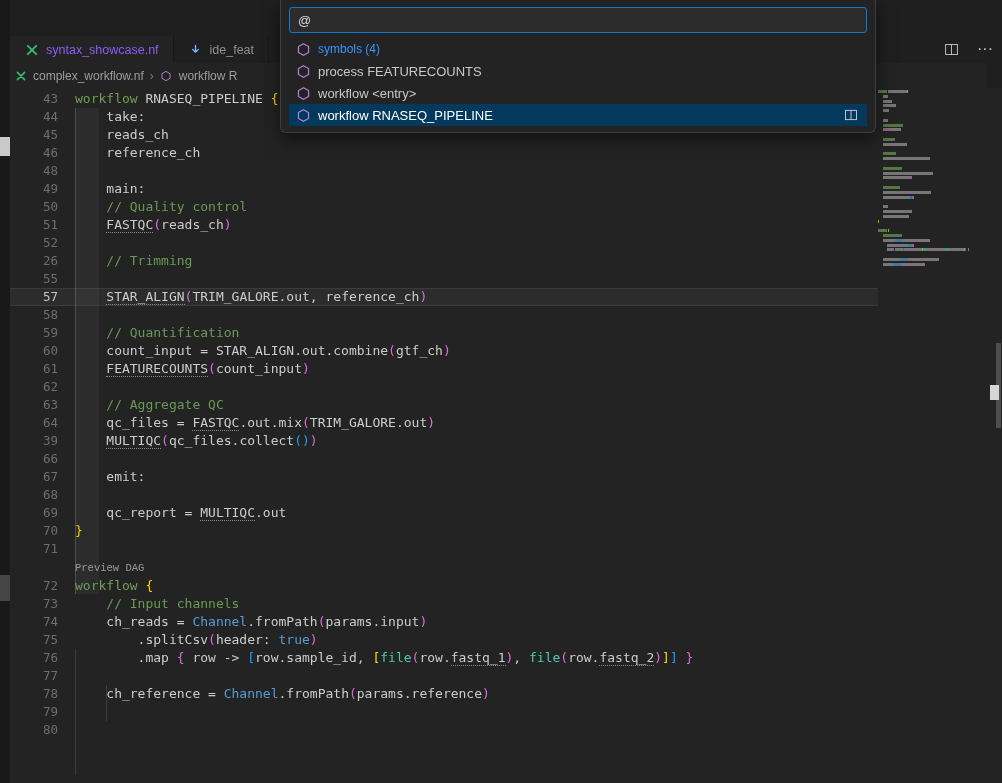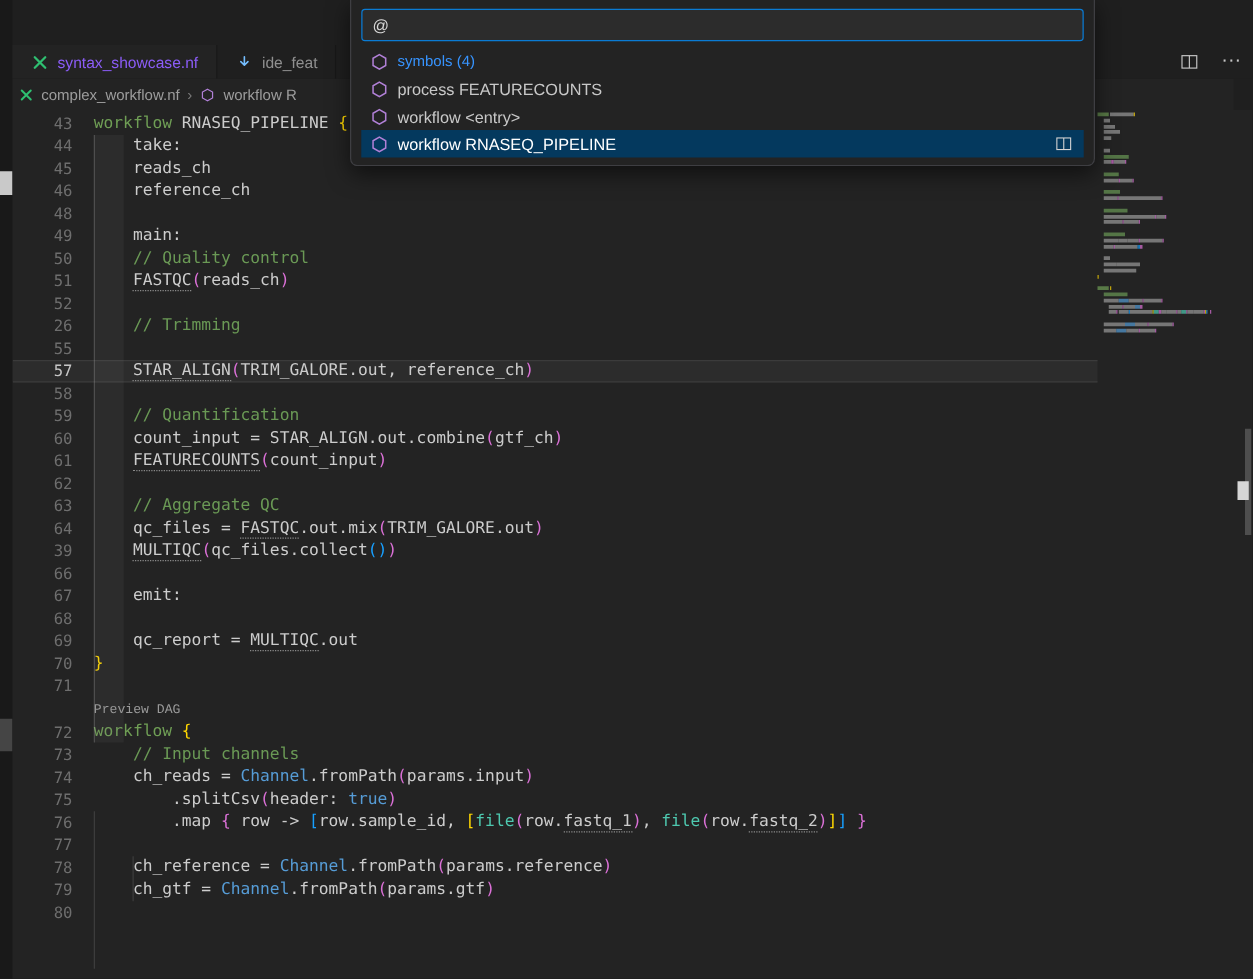--- a/index.html
+++ b/index.html
@@ -285,21 +285,20 @@
       <div class="line">
         <span class="ln">77</span>
         <span class="lc"></span>
       </div>
       <div class="line">
         <span class="ln">78</span>
         <span class="lc"><span class="tok">    ch_reference = </span><span class="tok c-ty">Channel</span><span class="tok">.fromPath</span><span class="tok c-b2">(</span><span class="tok">params.reference</span><span class="tok c-b2">)</span></span>
       </div>
       <div class="line">
         <span class="ln">79</span>
-        <span class="lc"><span class="tok">    ch_gtf = </span><span class="tok c-ty">Channel</span><span class="tok">.fromPath</span><span class="tok c-b2">(</span><span class="tok">params.gtf</span><span class="tok c-b2">)</span></span>
       </div>
       <div class="line">
         <span class="ln">80</span>
         <span class="lc"></span>
       </div>
     </div>
   <div class="minimap" id="minimap">
       <div class="mm-row">
         <span class="mm-seg mc-kw" style="margin-left: 0px; width: 9.2px;"></span>
         <span class="mm-seg mc-tx" style="margin-left: 1.15px; width: 18.4px;"></span>

